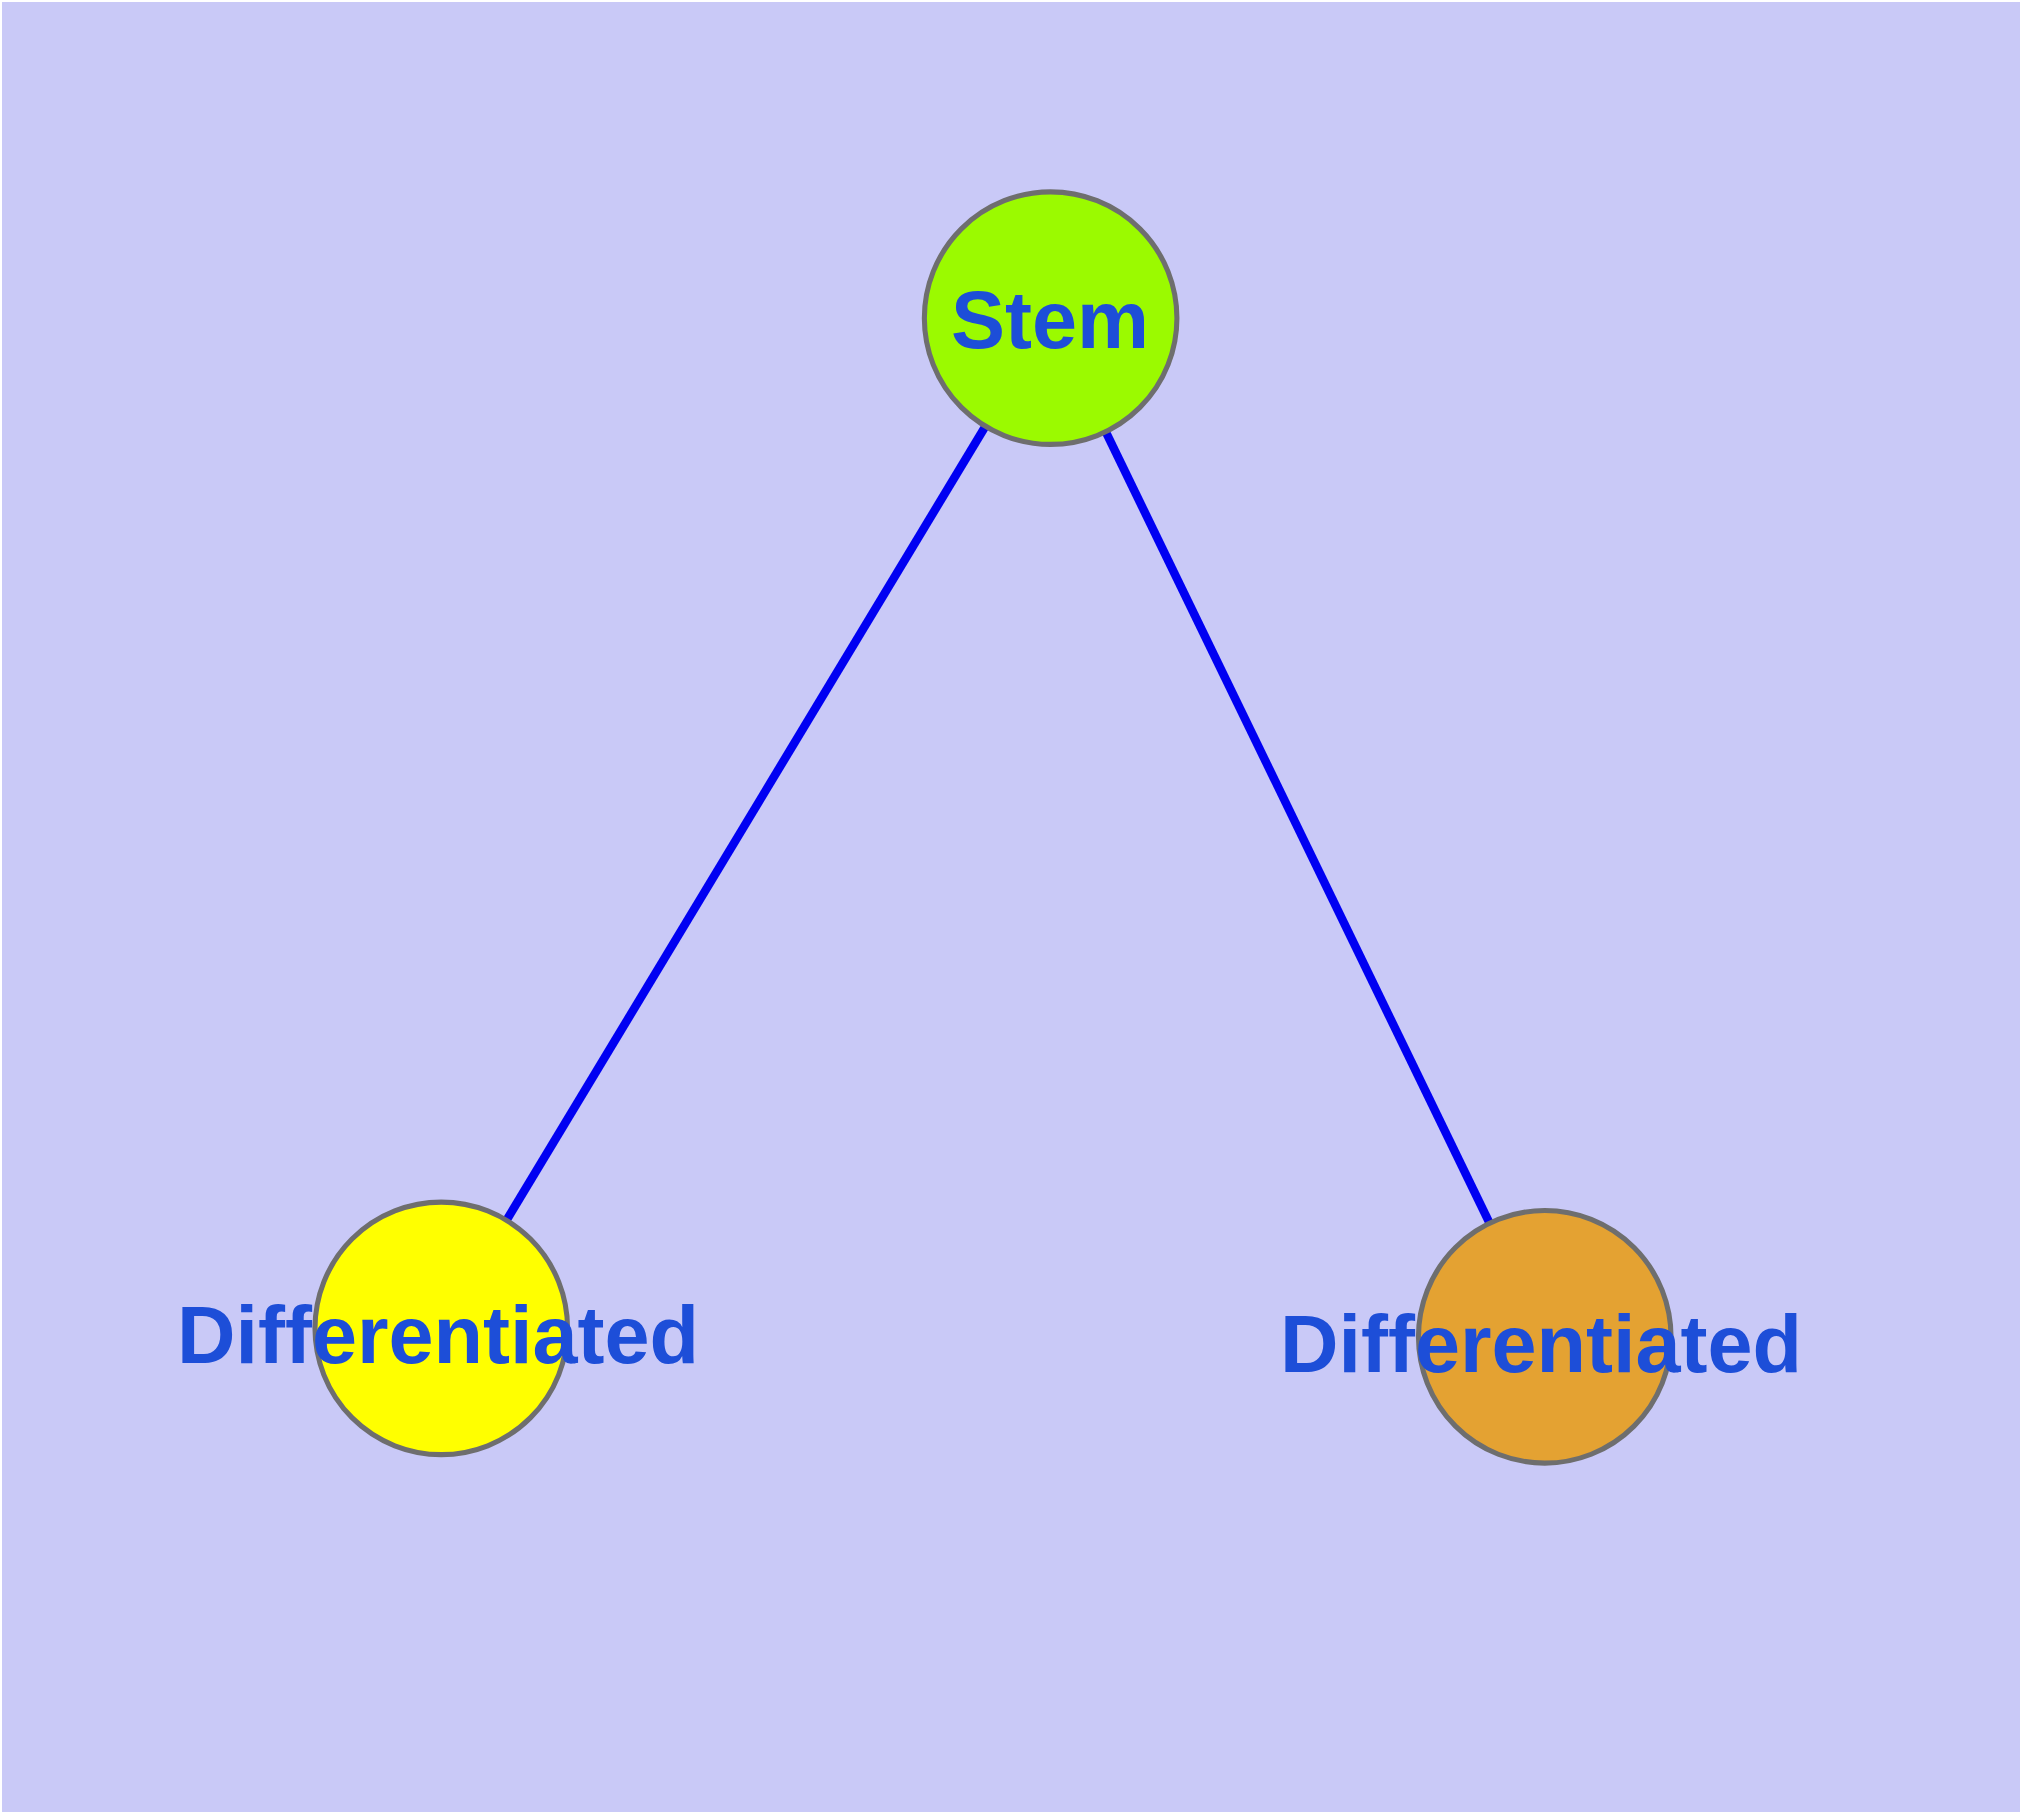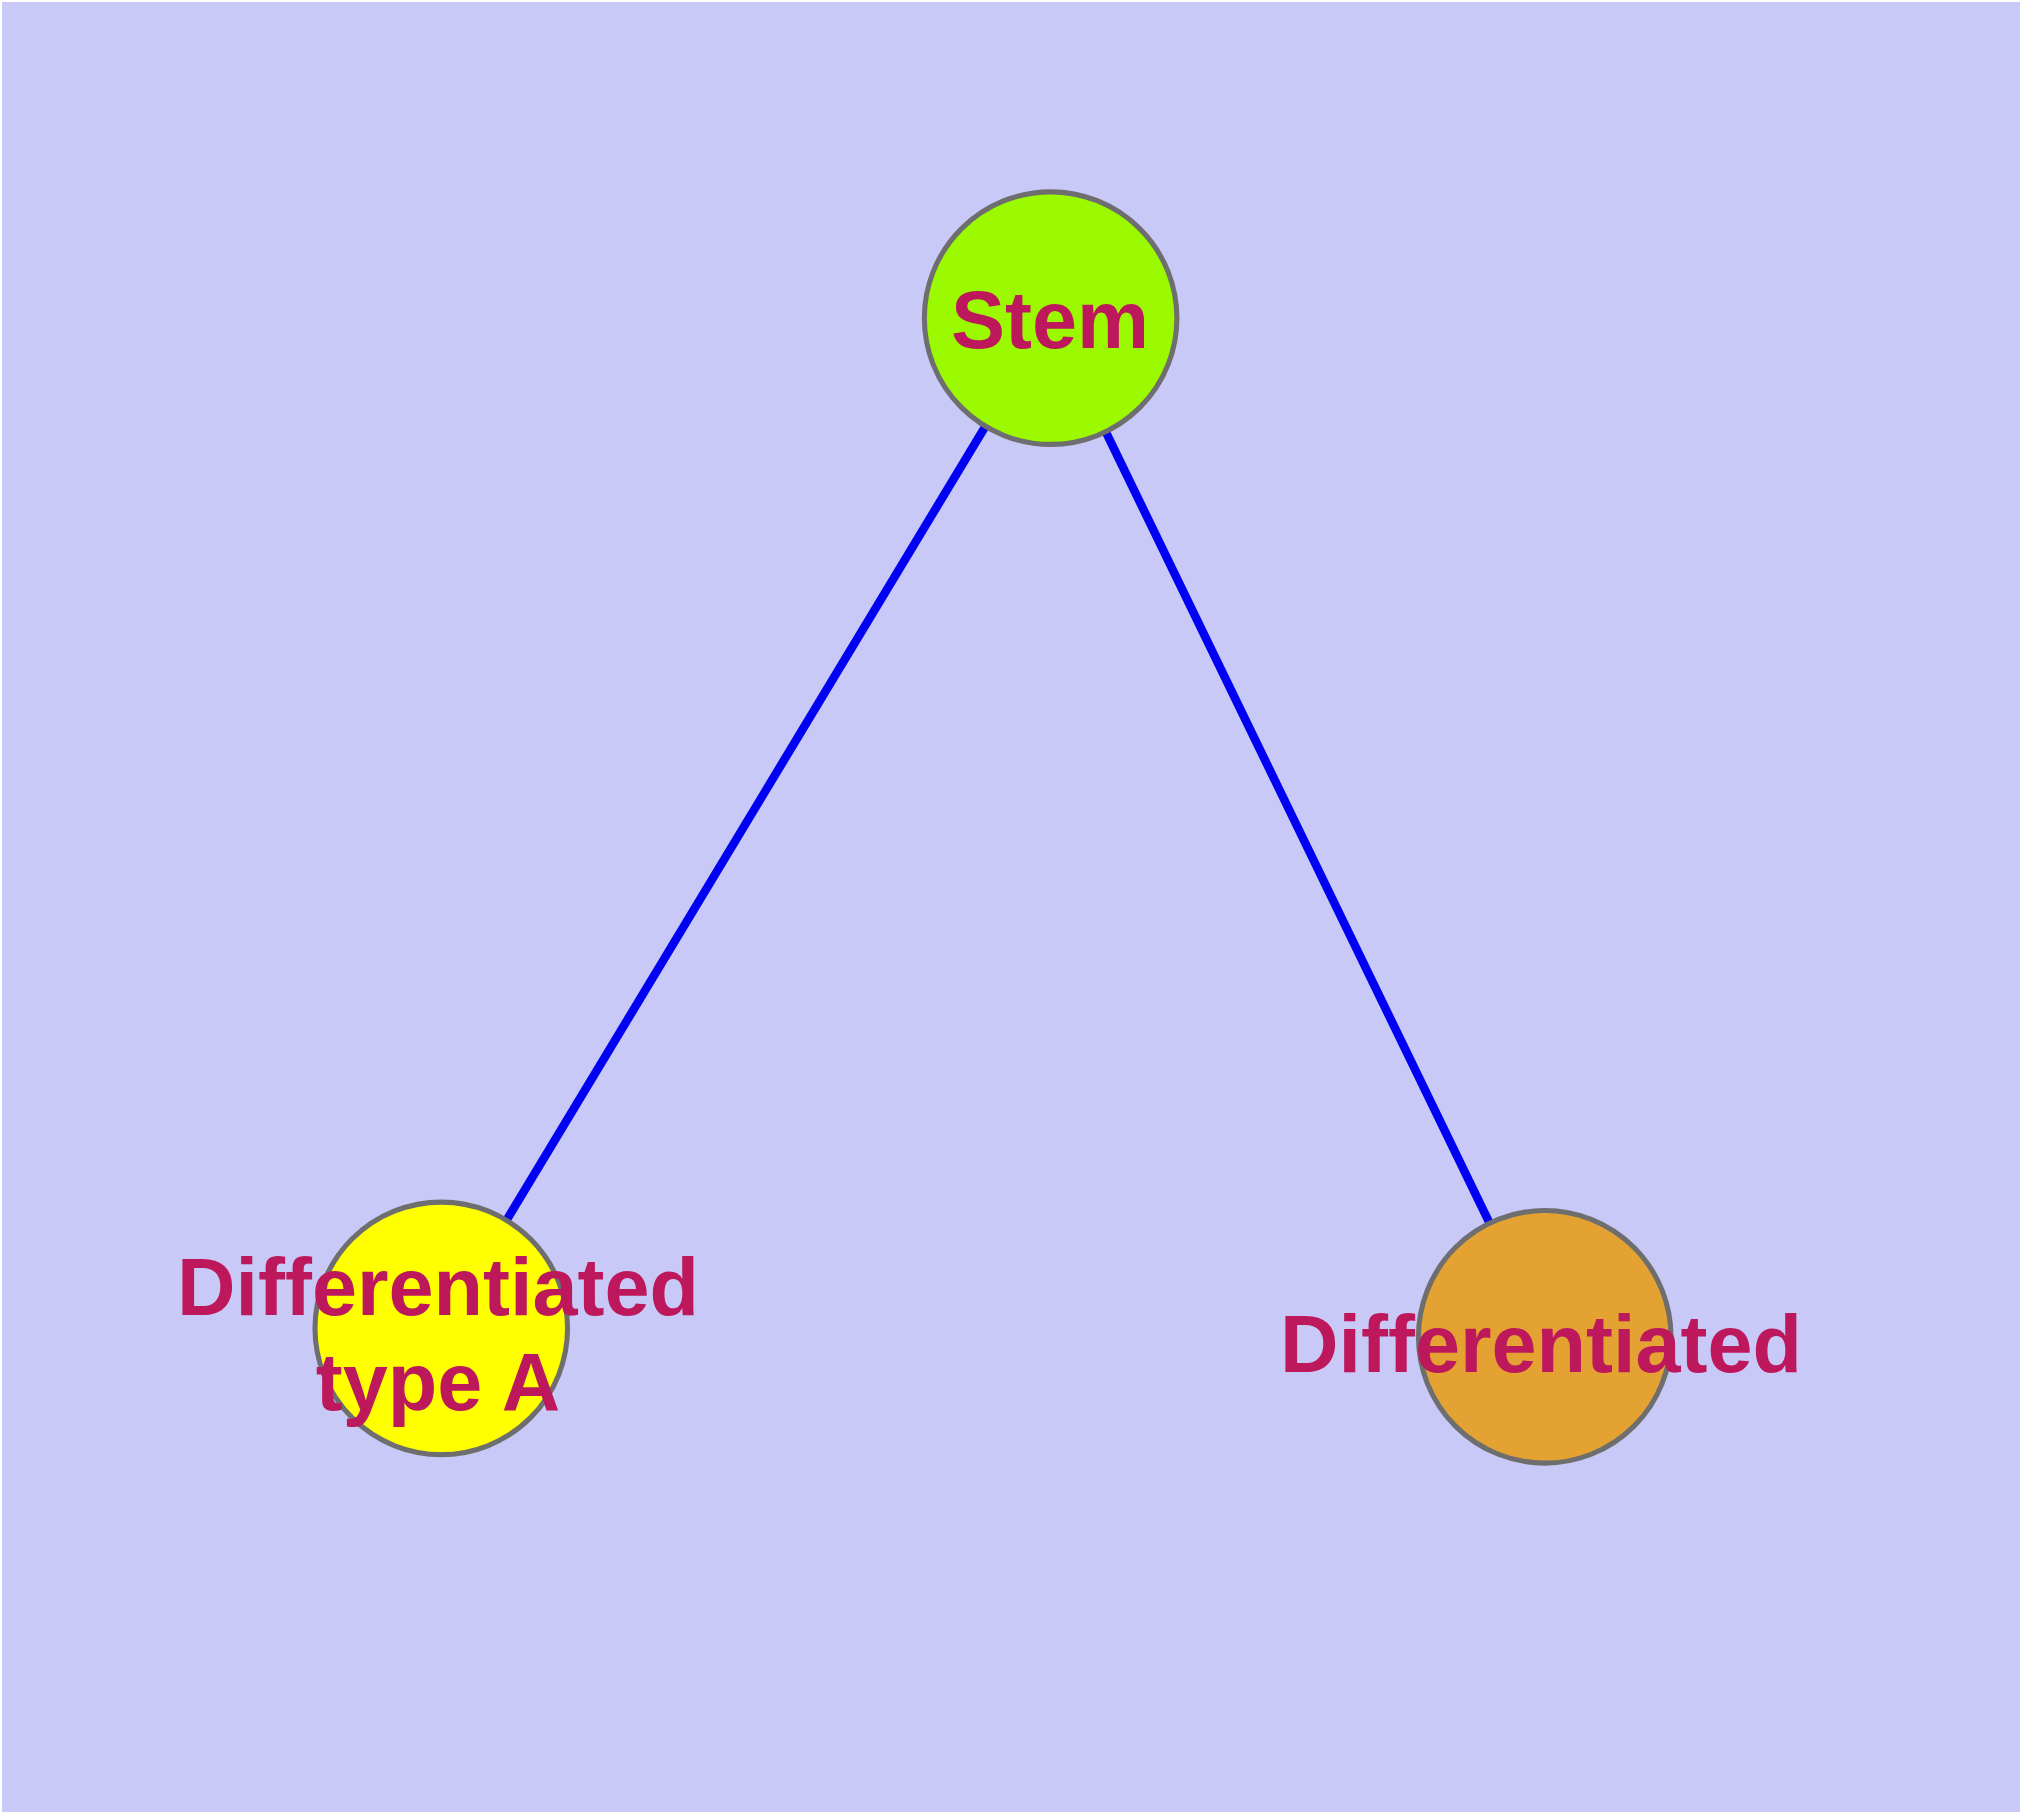--- a/index.html
+++ b/index.html
@@ -25,21 +25,21 @@
   .graph-svg {
     position: absolute;
     left: 0;
     top: 0;
     width: 2021px;
     height: 1812px;
   }
   .node-label {
     position: absolute;
     transform: translate(-50%, -50%);
-    color: #be185d;
+    color: #1d4ed8;
     font-weight: bold;
     font-size: 81px;
     line-height: 95px;
     text-align: center;
     white-space: nowrap;
     letter-spacing: 0px;
   }
   .label-stem   { left: 1048px; top: 318px;  }
   .label-type-a { left: 436px;  top: 1333px; }
   .label-type-b { left: 1539px; top: 1342px; }
@@ -56,21 +56,20 @@
 
     <circle cx="1237" cy="373" r="149" stroke-width="6" stroke="#6e6e6e" fill="#9bfa00"></circle>
     <circle cx="518" cy="1565" r="149" stroke-width="6" stroke="#6e6e6e" fill="#ffff00"></circle>
     <circle cx="1820" cy="1575" r="149" stroke-width="6" stroke="#6e6e6e" fill="#e4a232"></circle>
   </svg>
 
   <div class="node-label label-stem">Stem</div>
 
   <div class="node-label label-type-a">
     <div>Differentiated</div>
-    <div>type A</div>
   </div>
 
   <div class="node-label label-type-b">
     <div>Differentiated</div>
   </div>
 
 </div>
 
 
 </body></html>

